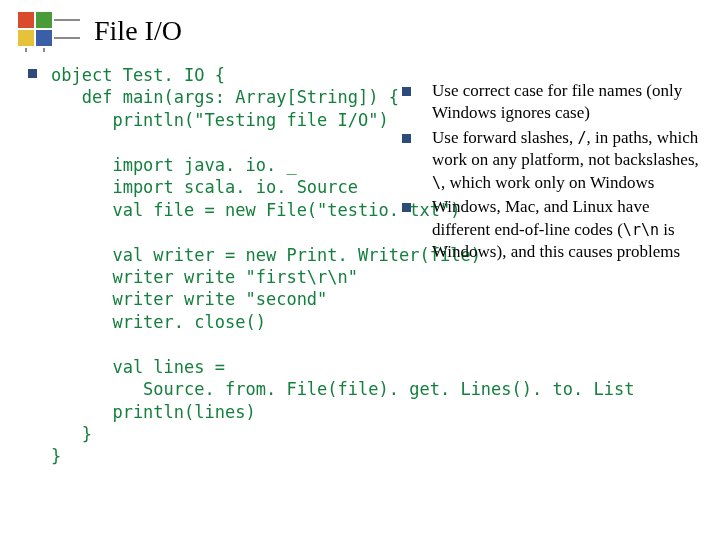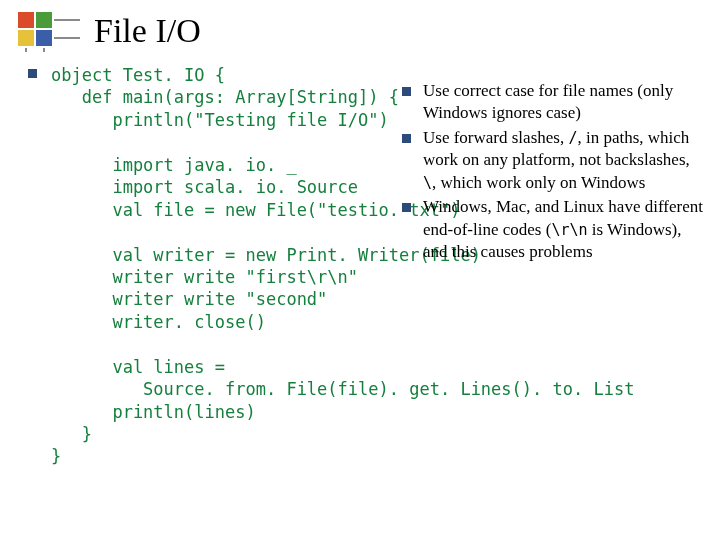--- a/index.html
+++ b/index.html
@@ -19,21 +19,21 @@
   .logo {
     width: 62px;
     height: 38px;
     position: relative;
     margin-right: 14px;
     flex-shrink: 0;
   }
   .logo .sq { position: absolute; width: 16px; height: 16px; }
   .logo .line { position: absolute; background: #8a8a8a; }
   .title {
-    font-size: 34px;
+    font-size: 28px;
     color: #000;
     font-weight: normal;
   }
   .content {
     position: relative;
     padding: 14px 20px 0 28px;
   }
   .outer-item {
     display: flex;
     align-items: flex-start;
@@ -71,20 +71,21 @@
     height: 9px;
     background: #2c4a7a;
     flex-shrink: 0;
     margin-top: 7px;
     margin-right: 12px;
   }
   .r-text {
     font-size: 17px;
     color: #000;
     line-height: 1.32;
+    margin-left: 9px;
   }
   .mono-inline {
     font-family: "Lucida Console", Monaco, monospace;
     font-size: 15px;
   }
 </style>
 </head>
 <body>
 
 <div class="header">

